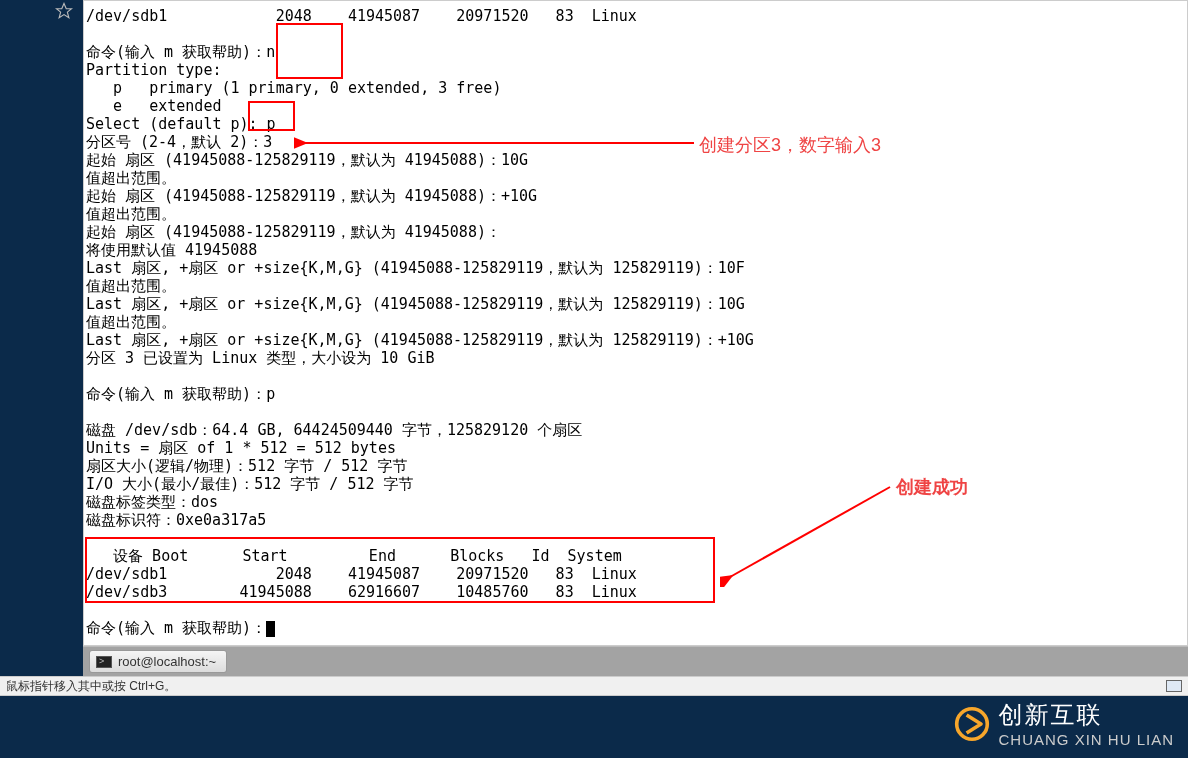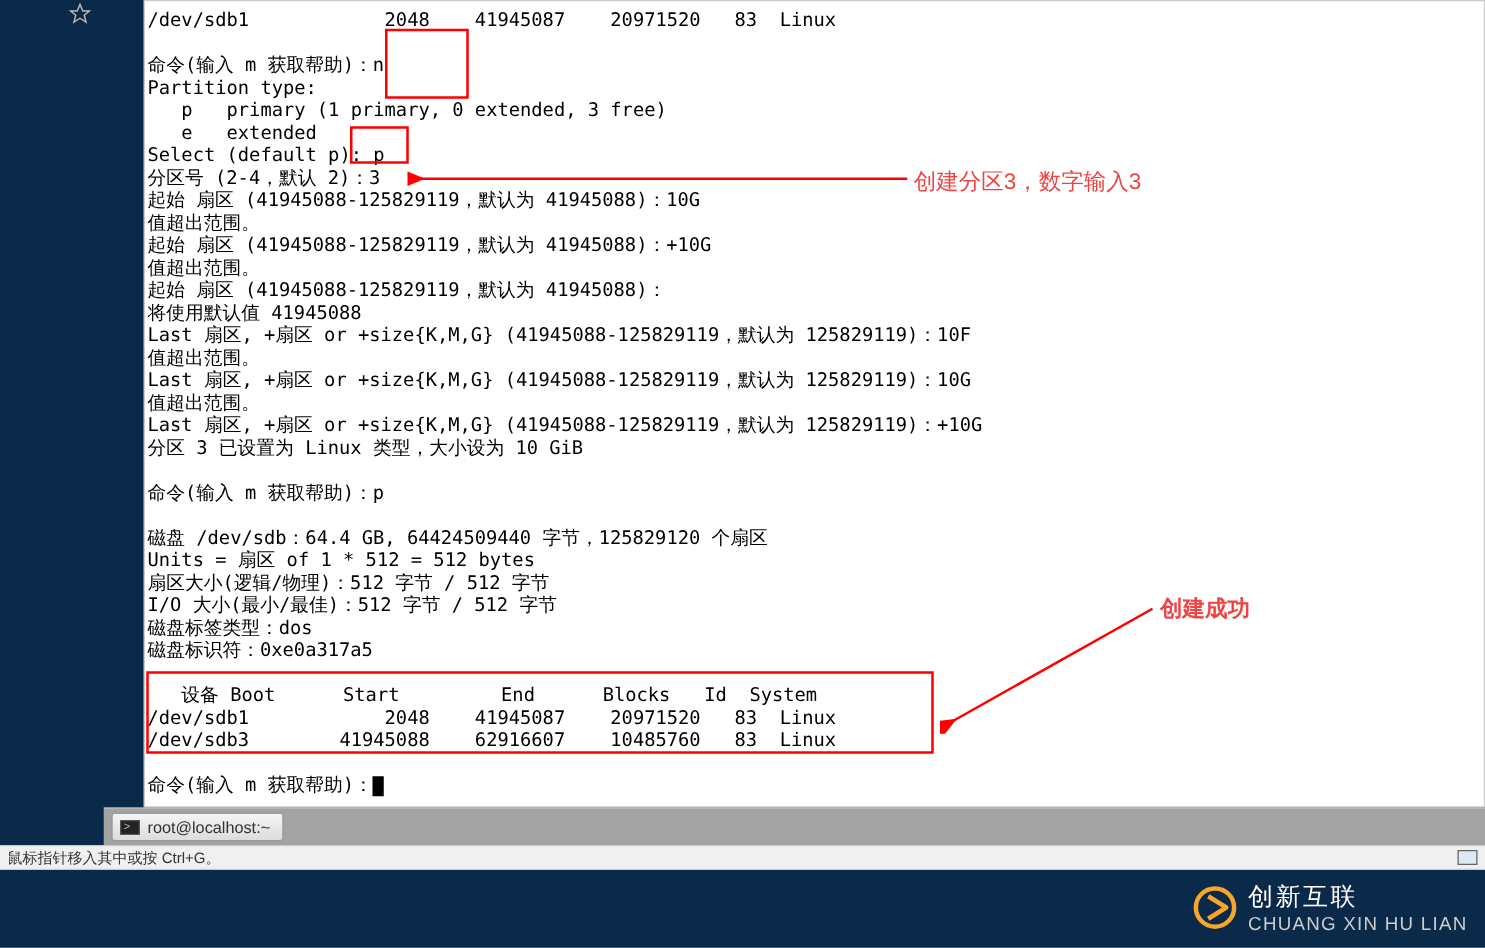--- a/index.html
+++ b/index.html
@@ -13,21 +13,20 @@
     }
     .terminal-area {
       position: absolute;
       left: 83px;
       top: 0;
       right: 0;
       height: 646px;
       background: #ffffff;
       border: 1px solid #ccc;
       padding: 6px 0 0 0;
-      margin-left: 32px;
     }
     .star-icon {
       position: absolute;
       left: 55px;
       top: 2px;
       width: 18px;
       height: 18px;
       color: #aaa;
     }
     .term-text {
@@ -135,21 +134,21 @@
       right: 14px;
       bottom: 10px;
       display: flex;
       align-items: center;
       gap: 8px;
     }
     .logo-text {
       color: #fff;
       font-family: "Microsoft YaHei", sans-serif;
     }
-    .logo-cn { font-size: 20px; letter-spacing: 2px; }
+    .logo-cn { font-size: 24px; letter-spacing: 2px; }
     .logo-en { font-size: 15px; letter-spacing: 1px; color: #ccc; }
     .logo-mark {
       width: 36px;
       height: 36px;
     }
   </style>
 </head>
 <body>
 
 <span class="star-icon">

